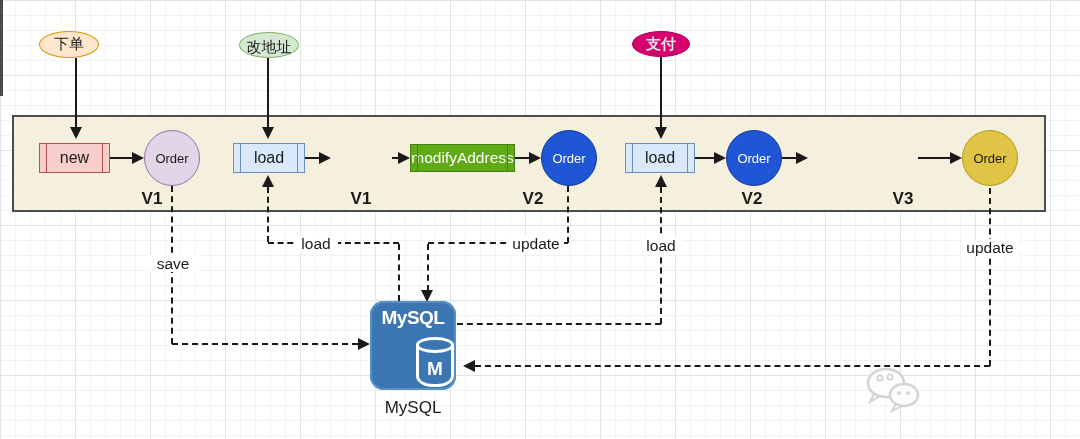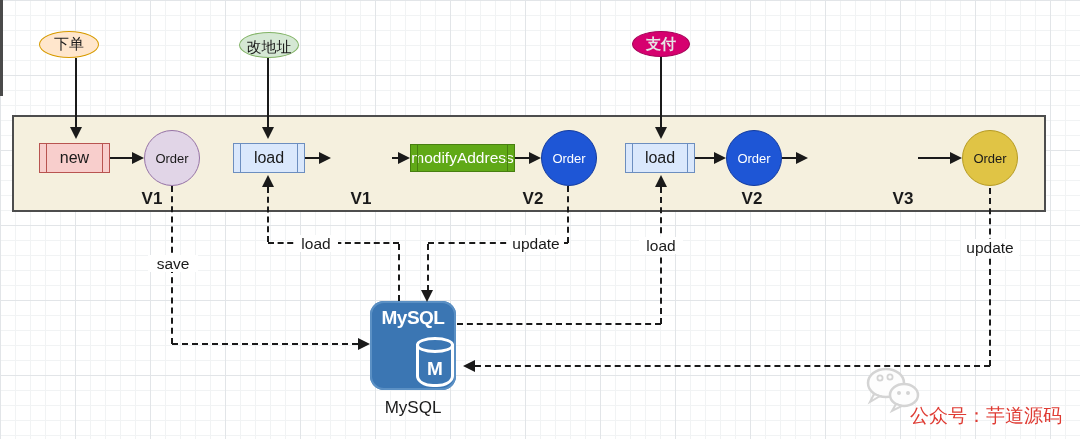--- a/index.html
+++ b/index.html
@@ -178,15 +178,14 @@
   <svg class="abs" style="left:862px;top:366px;z-index:6;" width="68" height="48" viewBox="0 0 68 48">
     <ellipse cx="24" cy="17" rx="18" ry="14" fill="#fdfdfd" stroke="#d4d4d4" stroke-width="2.5"></ellipse>
     <path d="M12 28 L8 36 L18 30 Z" fill="#fdfdfd" stroke="#d4d4d4" stroke-width="2"></path>
     <circle cx="18" cy="12" r="2.6" fill="none" stroke="#d4d4d4" stroke-width="1.8"></circle>
     <circle cx="28" cy="11" r="2.6" fill="none" stroke="#d4d4d4" stroke-width="1.8"></circle>
     <ellipse cx="42" cy="29" rx="14" ry="11" fill="#fdfdfd" stroke="#d4d4d4" stroke-width="2.5"></ellipse>
     <path d="M34 38 L30 45 L40 40 Z" fill="#fdfdfd" stroke="#d4d4d4" stroke-width="2"></path>
     <circle cx="37" cy="27" r="2" fill="#d4d4d4"></circle>
     <circle cx="46" cy="27" r="2" fill="#d4d4d4"></circle>
   </svg>
-  <div class="abs wm-caption" style="left:910px;top:403px;">公众号：芋道源码</div>
 
 </div>
 
 </body></html>

